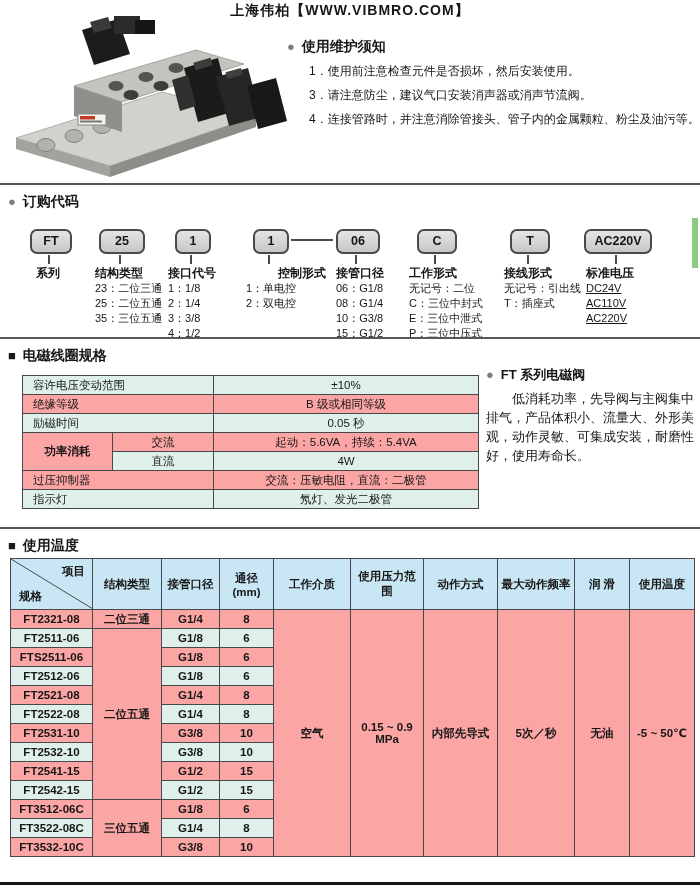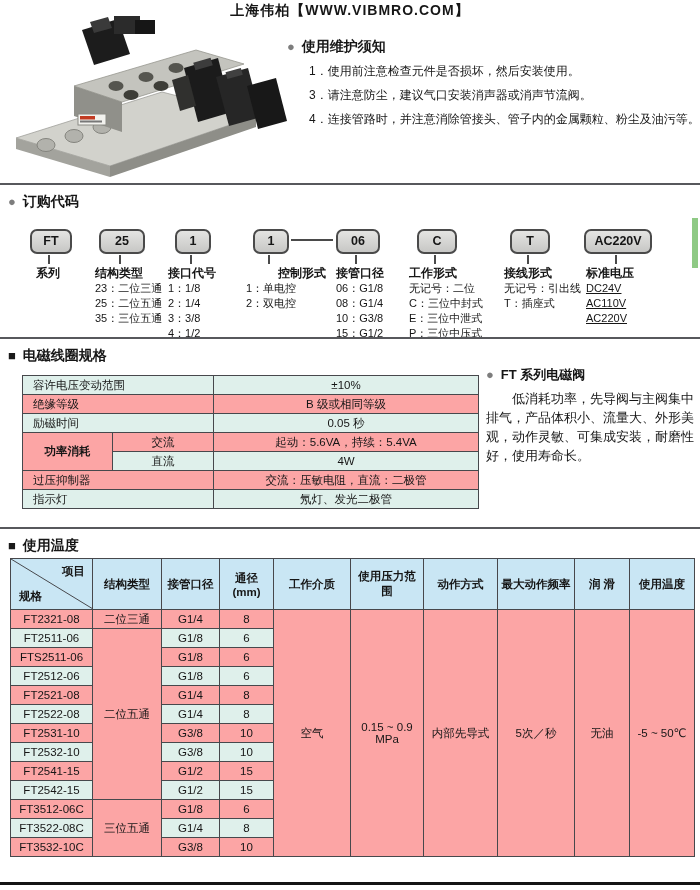--- a/index.html
+++ b/index.html
@@ -35,21 +35,21 @@
   .white{background:#fca5a5;}
   
   .ft{position:absolute;left:486px;top:366px;width:208px;}
   .ft-title{font-size:13px;font-weight:bold;}
   .ft-desc{font-size:13px;line-height:19px;margin-top:5px;text-indent:2em;text-align:justify;}
   
   .tech-table{position:absolute;left:10px;top:558px;width:684px;border-collapse:collapse;
         table-layout:fixed;font-size:11.5px;}
   .tech-table th,.tech-table td{border:1px solid #47484c;text-align:center;padding:0 2px;overflow:hidden;}
   .tech-table th{background:#c9e6f4;height:50px;font-weight:bold;font-size:11.5px;}
-  .tech-table td{height:18px;}
+  .tech-table td{height:18px;font-weight:bold;}
   .diag-cell{position:relative;padding:0;}
   .diag-line{position:absolute;left:0;top:0;}
   .diag-item{position:absolute;top:5px;right:7px;}
   .diag-spec{position:absolute;bottom:5px;left:8px;}
   .bottom-bar{position:absolute;left:0;top:882px;width:700px;height:3px;background:#141414;}
 </style>
 </head>
 <body>
 
 <div id="page">

